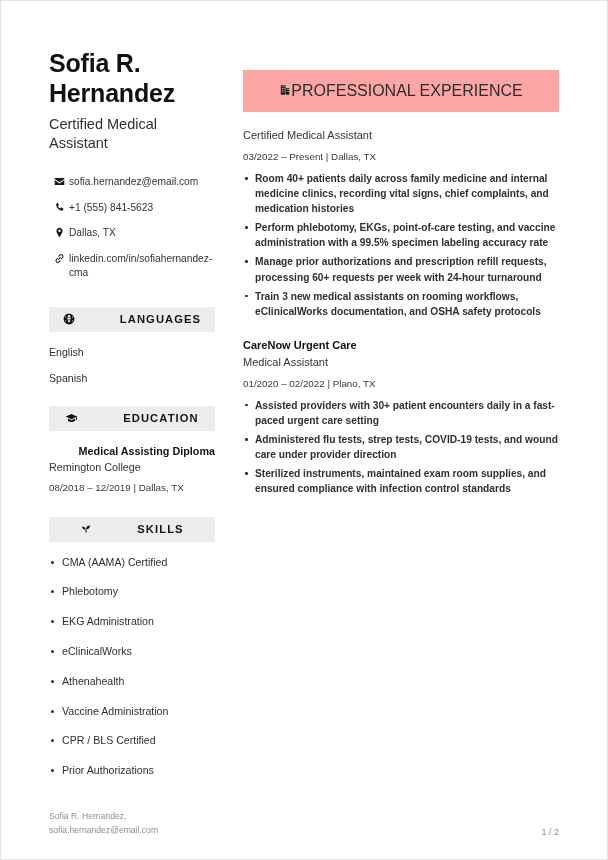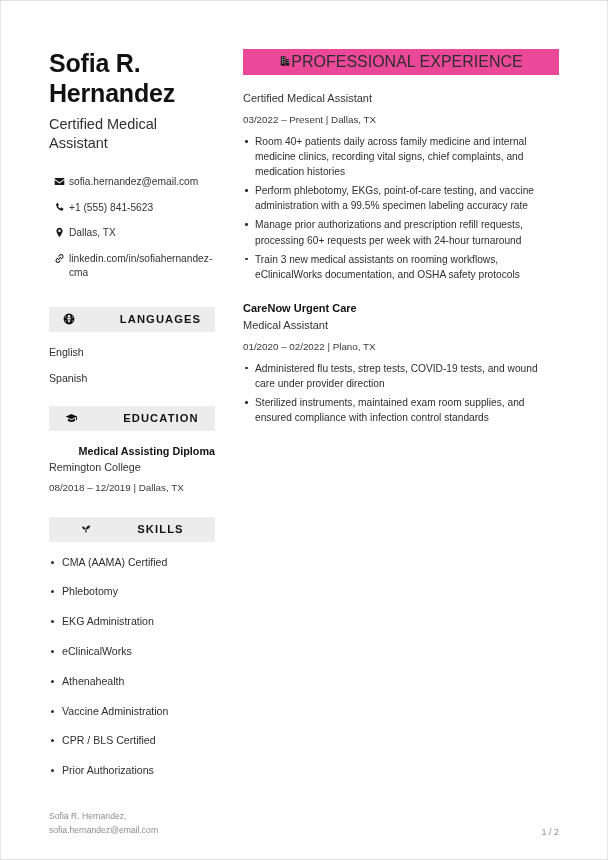--- a/index.html
+++ b/index.html
@@ -157,26 +157,27 @@
     border-radius: 50%;
   }
 
   
   .main-col {
     flex: 1;
     padding-left: 10px;
     box-sizing: border-box;
   }
   .main-band {
-    background: #ec4899;
-    height: 26px;
+    background: #fca5a5;
+    height: 42px;
     display: flex;
     align-items: center;
     justify-content: center;
     margin-bottom: 17px;
+    margin-top: 21px;
   }
   .job { margin-bottom: 20px; }
   .job-company {
     font-size: 11px;
     font-weight: bold;
     color: #111111;
     margin-bottom: 5px;
   }
   .job-title {
     font-size: 11px;
@@ -193,20 +194,21 @@
     padding: 0;
     list-style: none;
   }
   .job-bullet {
     position: relative;
     padding-left: 12px;
     font-size: 10.2px;
     line-height: 1.48;
     color: #2f2f2f;
     margin-bottom: 4px;
+    font-weight: bold;
   }
   .job-bullet:before {
     content: "";
     position: absolute;
     left: 2px;
     top: 6px;
     width: 2.6px;
     height: 2.6px;
     background: #2f2f2f;
     border-radius: 50%;
@@ -372,20 +374,21 @@
           <li class="job-bullet">Manage prior authorizations and prescription refill requests, processing 60+ requests per week with 24-hour turnaround</li>
           <li class="job-bullet">Train 3 new medical assistants on rooming workflows, eClinicalWorks documentation, and OSHA safety protocols</li>
         </ul>
       </div>
 
       <div class="job">
         <div class="job-company">CareNow Urgent Care</div>
         <div class="job-title">Medical Assistant</div>
         <div class="job-meta">01/2020 – 02/2022 | Plano, TX</div>
         <ul class="job-bullets">
+          <li class="job-bullet">Assisted providers with 30+ patient encounters daily in a fast-paced urgent care setting</li>
           <li class="job-bullet">Administered flu tests, strep tests, COVID-19 tests, and wound care under provider direction</li>
           <li class="job-bullet">Sterilized instruments, maintained exam room supplies, and ensured compliance with infection control standards</li>
         </ul>
       </div>
 
     </div>
   </div>
 
   <div class="footer">
     <div class="footer-left">

